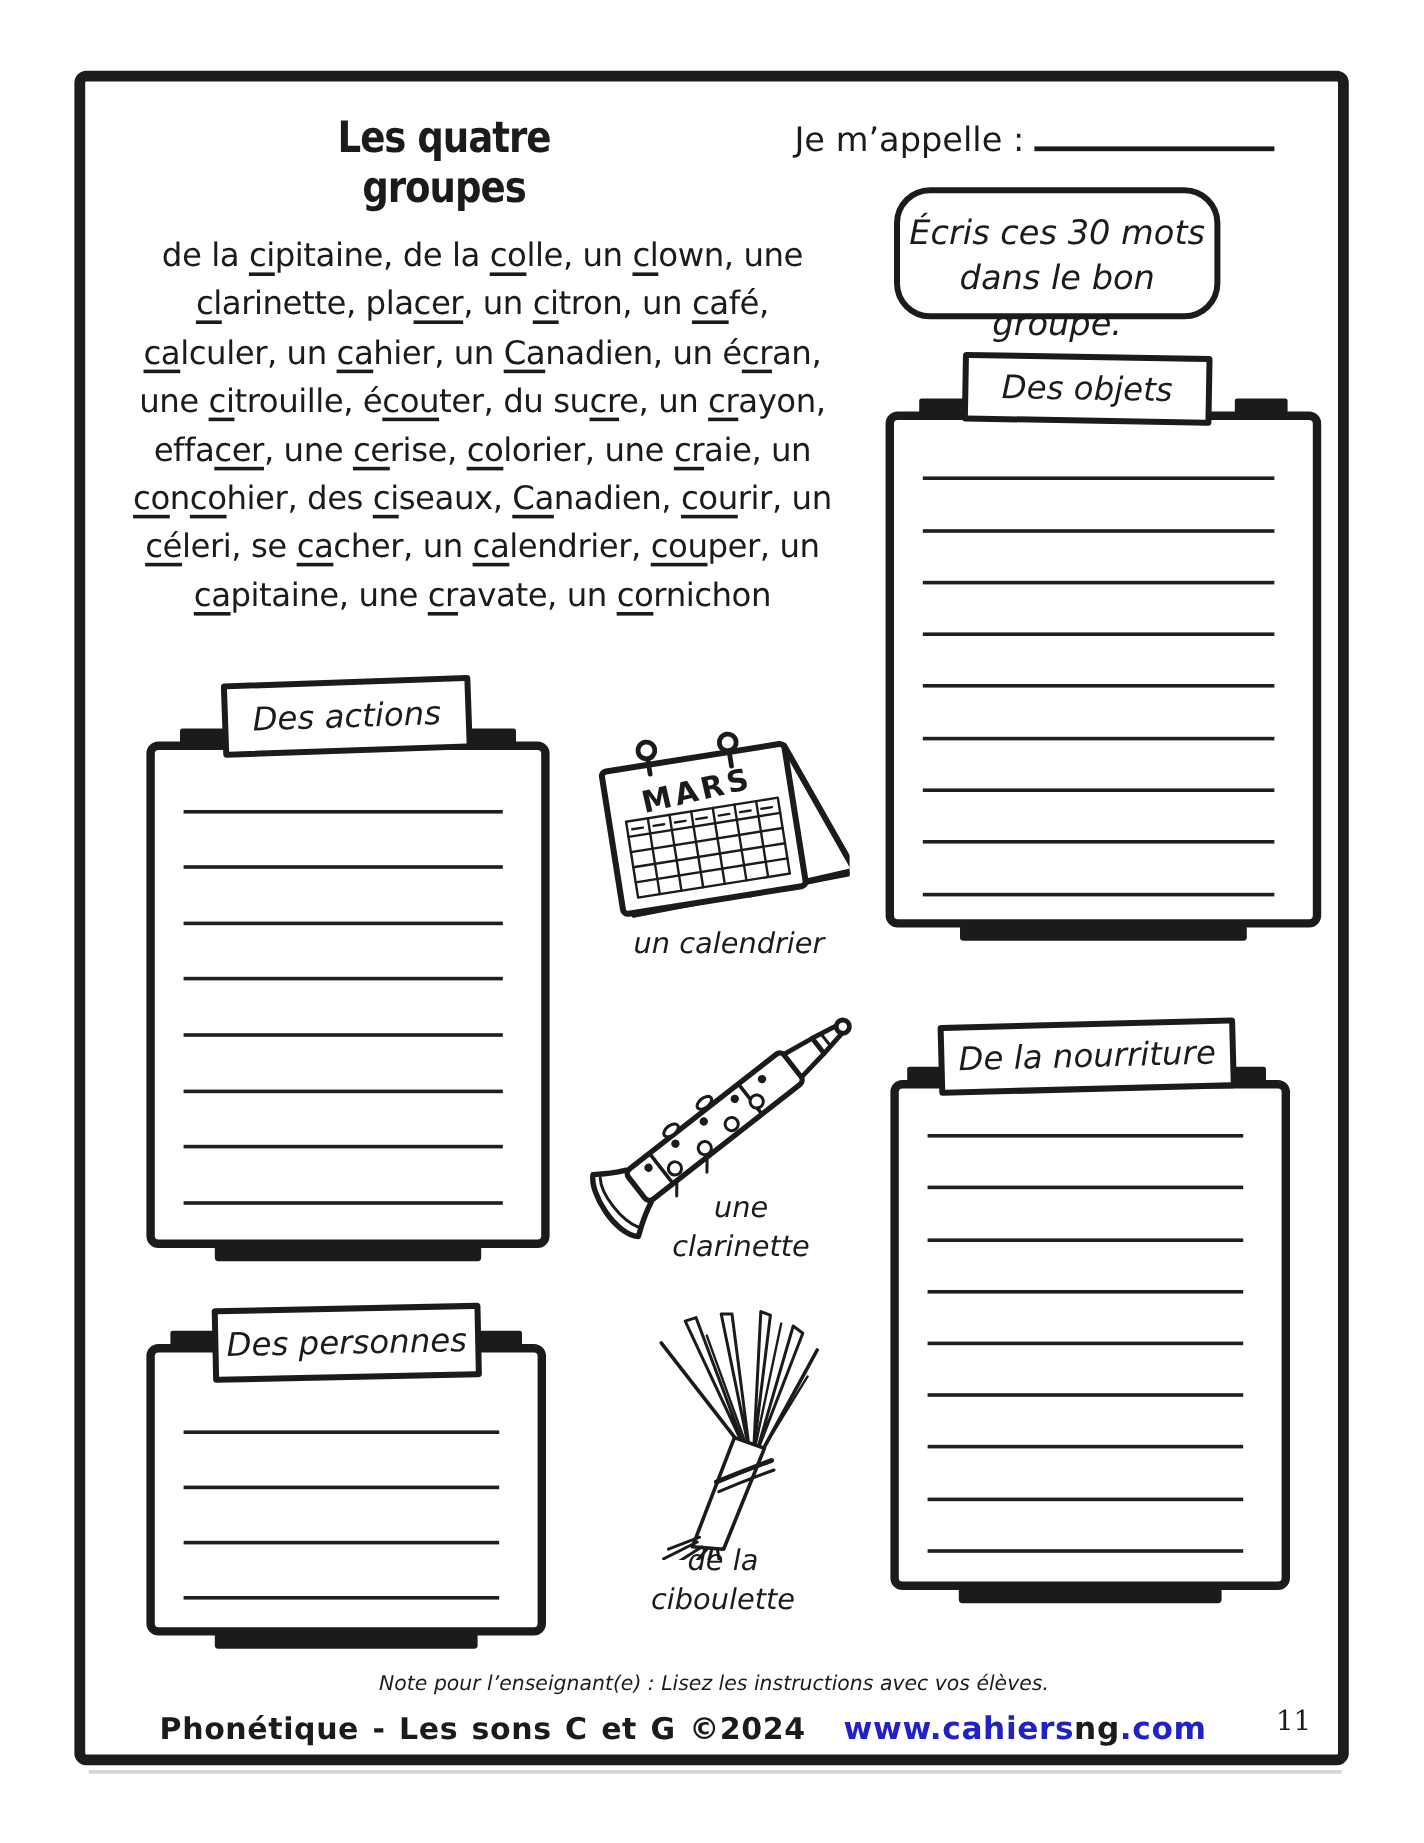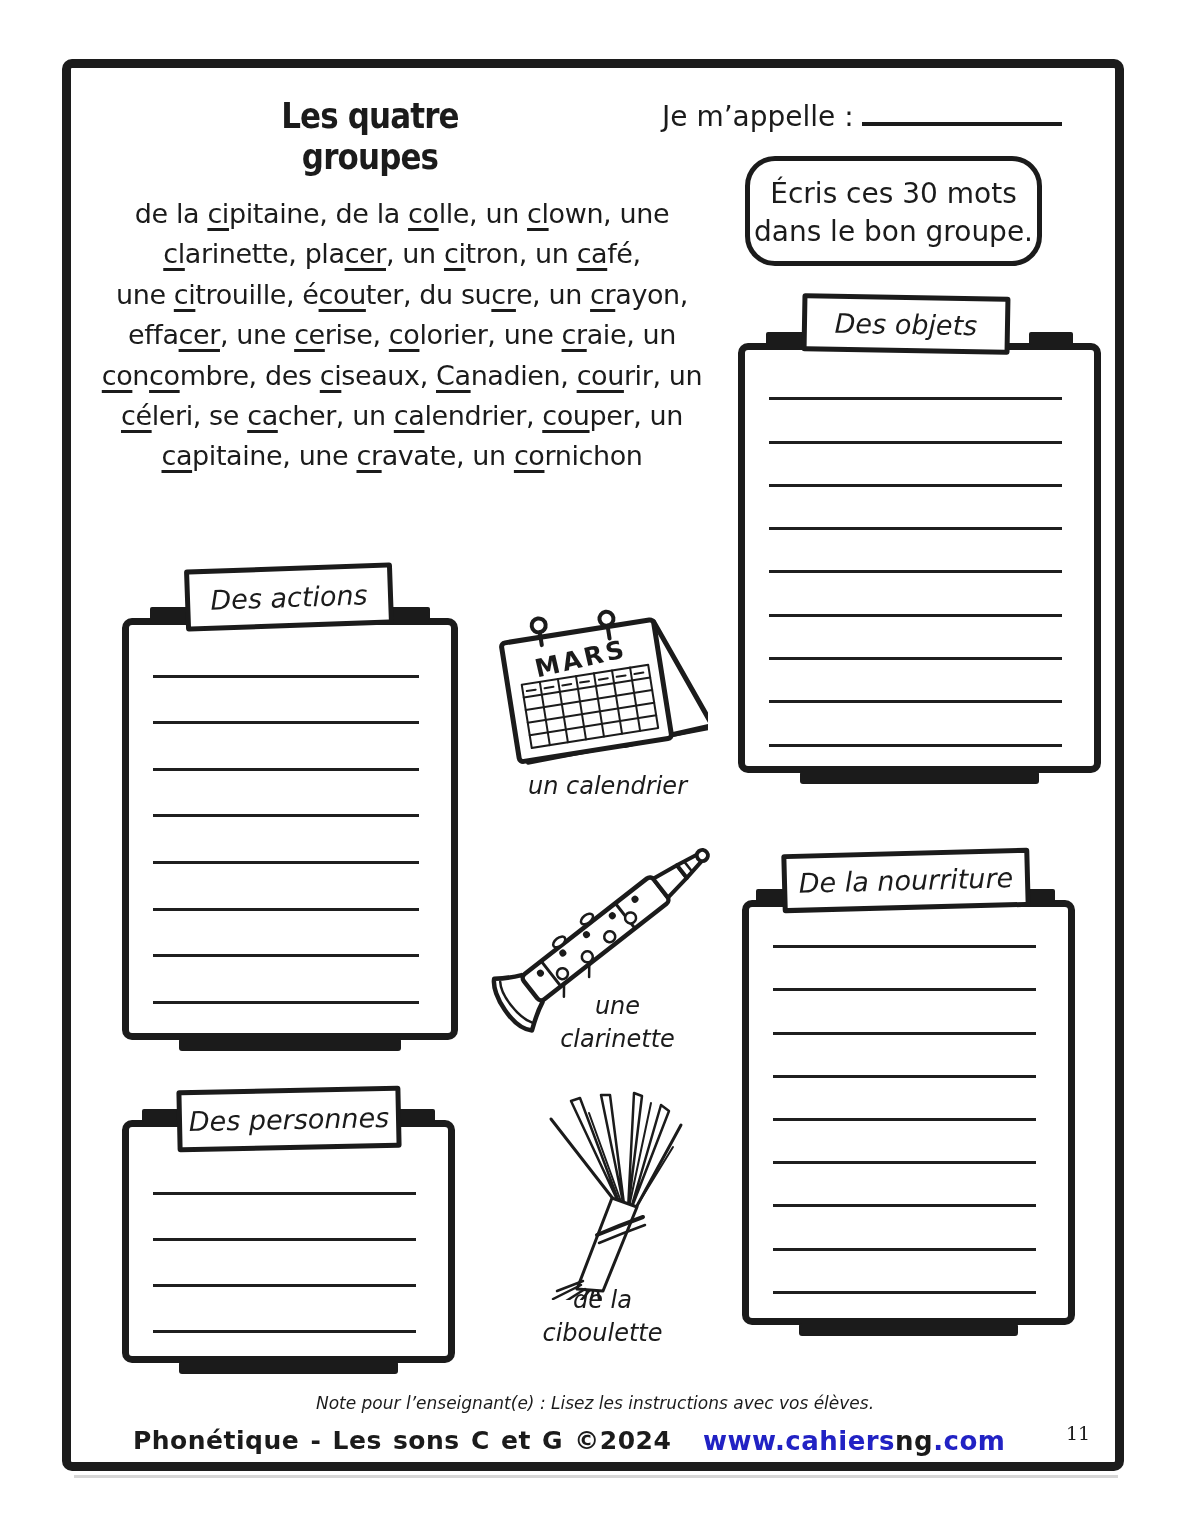--- a/index.html
+++ b/index.html
@@ -14,23 +14,23 @@
   .page-border{position:absolute;left:62px;top:59px;width:1062px;height:1412px;
     border:9px solid #1c1c1c;border-radius:10px;background:transparent;}
   .page-border-shadow{position:absolute;left:74px;top:1475px;width:1044px;height:3px;background:#d6d6d6;}
 
   .title{position:absolute;left:190px;top:95px;width:360px;text-align:center;
     font-size:36px;font-weight:bold;letter-spacing:-1px;transform:scaleX(.86);transform-origin:center;}
 
   .name-row{position:absolute;left:662px;top:96px;font-size:28px;white-space:nowrap;}
   .name-line{display:inline-block;width:200px;border-bottom:4px solid var(--ink);height:30px;margin-left:8px;vertical-align:baseline;}
 
-  .instruction-box{position:absolute;left:745px;top:156px;width:297px;height:110px;
+  .instruction-box{position:absolute;left:745px;top:156px;width:272px;height:110px;
     border:5px solid var(--ink);border-radius:30px;background:#fff;
-    font-size:28px;line-height:38px;text-align:center;padding-top:14px;}
+    font-style:italic;font-size:28px;line-height:38px;text-align:center;padding-top:14px;}
 
   .word-list{position:absolute;left:85px;top:194px;width:634px;text-align:center;
     font-size:27px;line-height:40.4px;letter-spacing:-.4px;}
   .wl-line{white-space:nowrap;}
   .word-list .u{text-decoration-line:underline;text-decoration-thickness:3px;text-underline-offset:5px;}
 
   .clipboard{position:absolute;}
   .frame{position:absolute;inset:0;border:7px solid var(--ink);border-radius:10px;background:#fff;}
   .bottom-bar{position:absolute;left:17%;right:17%;bottom:-11px;height:13px;background:var(--ink);border-radius:3px;}
   .nub{position:absolute;top:-11px;height:13px;width:44px;background:var(--ink);border-radius:2px;}
@@ -44,21 +44,21 @@
   .caption{position:absolute;text-align:center;font-style:italic;font-size:24px;line-height:33px;}
 
   .footer-note{position:absolute;left:190px;top:1393px;width:810px;text-align:center;
     font-style:italic;font-size:17px;}
   .footer-brand{position:absolute;left:133px;top:1426px;font-size:25px;font-weight:bold;
     letter-spacing:.5px;word-spacing:2px;white-space:nowrap;text-align:right;}
   .footer-url{position:absolute;left:703px;top:1426px;font-size:26px;font-weight:bold;
     letter-spacing:.5px;white-space:nowrap;color:var(--link-blue);}
   .footer-url .dark{color:var(--ink);}
   .page-number{position:absolute;left:1056px;top:1422px;width:44px;text-align:center;
-    font-family:"DejaVu Serif",serif;font-size:19px;}
+    font-family:"DejaVu Serif",serif;font-size:23px;}
 </style>
 </head>
 <body>
 
 <div id="page">
 
   <div class="page-border"></div>
   <div class="page-border-shadow"></div>
 
   <div class="title">Les quatre groupes</div>
@@ -68,23 +68,24 @@
   </div>
 
   <div class="instruction-box">
     <div>Écris ces 30 mots</div>
     <div>dans le bon groupe.</div>
   </div>
 
   <div class="word-list">
       <div class="wl-line"><span>de la </span><span class="u">ci</span><span>pitaine, de la </span><span class="u">co</span><span>lle, un </span><span class="u">cl</span><span>own, une</span></div>
       <div class="wl-line"><span class="u">cl</span><span>arinette, pla</span><span class="u">cer</span><span>, un </span><span class="u">ci</span><span>tron, un </span><span class="u">ca</span><span>fé,</span></div>
+      <div class="wl-line"><span class="u">ca</span><span>lculer, un </span><span class="u">ca</span><span>hier, un </span><span class="u">Ca</span><span>nadien, un é</span><span class="u">cr</span><span>an,</span></div>
       <div class="wl-line"><span>une </span><span class="u">ci</span><span>trouille, é</span><span class="u">cou</span><span>ter, du su</span><span class="u">cr</span><span>e, un </span><span class="u">cr</span><span>ayon,</span></div>
       <div class="wl-line"><span>effa</span><span class="u">cer</span><span>, une </span><span class="u">ce</span><span>rise, </span><span class="u">co</span><span>lorier, une </span><span class="u">cr</span><span>aie, un</span></div>
-      <div class="wl-line"><span class="u">co</span><span>n</span><span class="u">co</span><span>mbre, des </span><span class="u">ci</span><span>seaux, </span><span class="u">Ca</span><span>nadien, </span><span class="u">cou</span><span>rir, un</span></div>
+      <div class="wl-line"><span class="u">co</span><span>n</span><span class="u">co</span><span>hier, des </span><span class="u">ci</span><span>seaux, </span><span class="u">Ca</span><span>nadien, </span><span class="u">cou</span><span>rir, un</span></div>
       <div class="wl-line"><span class="u">cé</span><span>leri, se </span><span class="u">ca</span><span>cher, un </span><span class="u">ca</span><span>lendrier, </span><span class="u">cou</span><span>per, un</span></div>
       <div class="wl-line"><span class="u">ca</span><span>pitaine, une </span><span class="u">cr</span><span>avate, un </span><span class="u">co</span><span>rnichon</span></div>
     </div>
 
   <div class="clipboard" style="left:738px;top:343px;width:363px;height:430px;">
     <div class="frame"></div>
     <div class="nub" style="left:28px;"></div>
     <div class="nub" style="right:28px;"></div>
     <div class="bottom-bar"></div>
     <div class="tab" style="left:64px;top:-48px;width:208px;height:58px;transform:rotate(1deg);">

